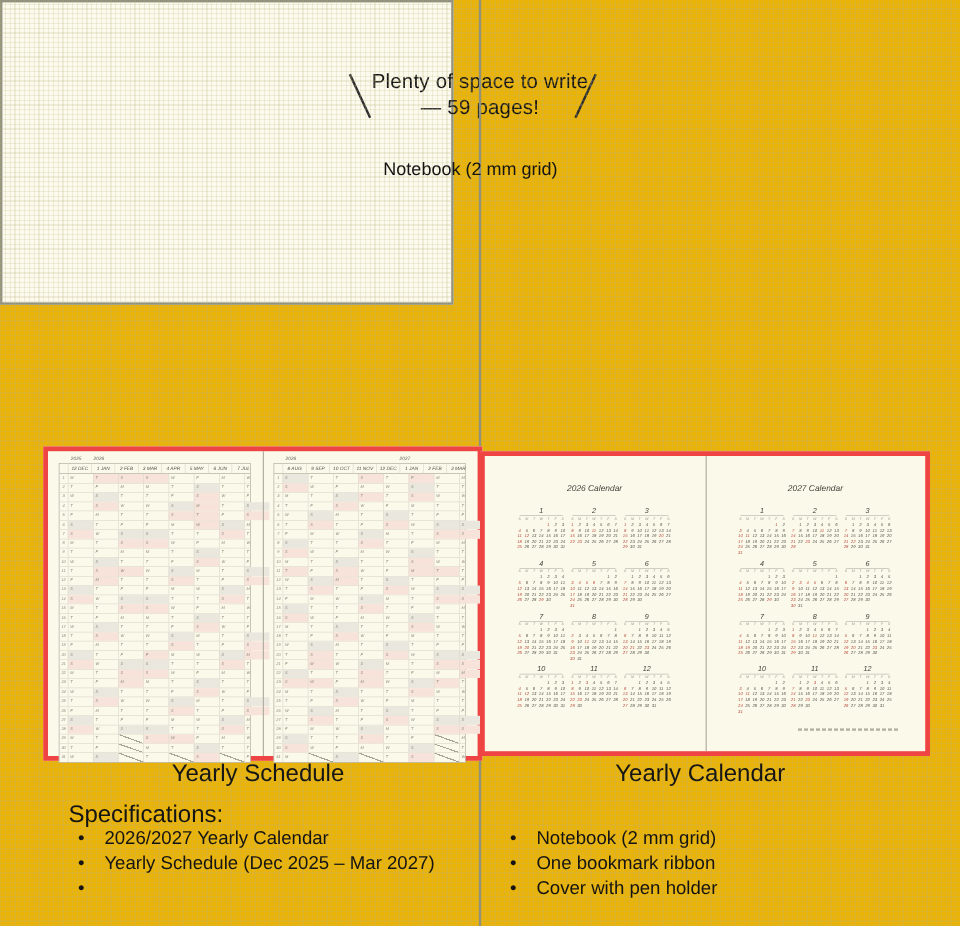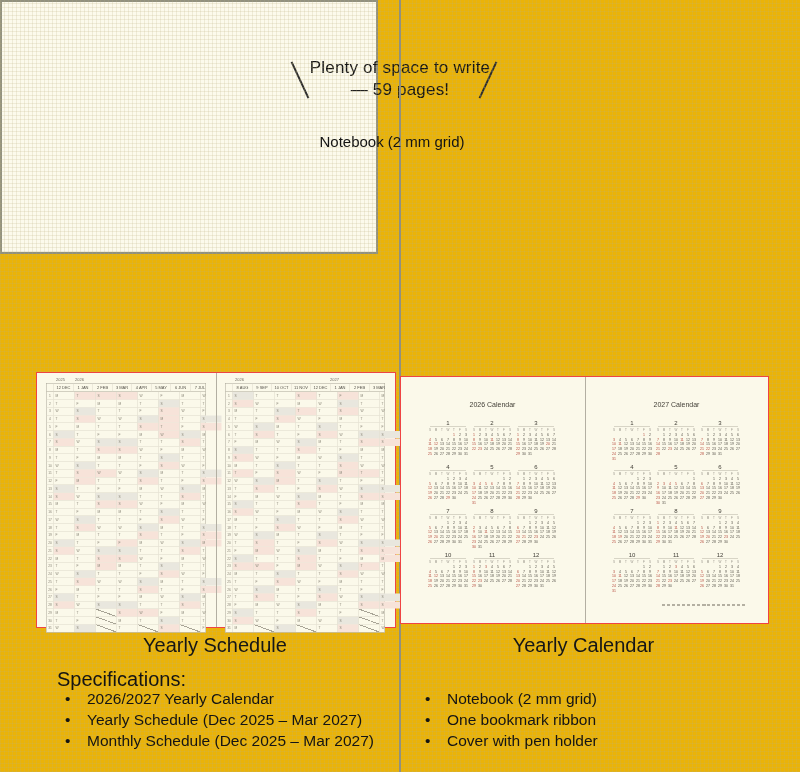--- a/index.html
+++ b/index.html
@@ -9,21 +9,21 @@
   
   .callout-line{position:absolute;left:0;width:800px;text-align:center;
                 font-size:17px;font-weight:500;letter-spacing:.2px;color:#141414;}
   .callout-slash{position:absolute;width:0;height:40px;border-left:2px solid #2d2d2d;}
   .slash-left{left:299px;top:60px;transform:rotate(-25deg);}
   .slash-right{left:487px;top:60px;transform:rotate(25deg);}
   .notebook-label{position:absolute;left:205px;top:133px;width:374px;text-align:center;
                   font-size:15px;font-weight:500;color:#141414;z-index:9;}
 
   
-  .spread{position:absolute;background:#fbf9ea;border:1px solid #ef4444;}
+  .spread{position:absolute;background:#fbf9ea;border:4px solid #ef4444;font-style:italic;}
   .spread-divider{position:absolute;top:0;bottom:0;left:50%;width:1px;background:#b3afa2;}
 
   .notebook-spread{left:219px;top:161px;width:374px;height:250px;border:2px solid #91917f;
                    z-index:5;background:#fcfaec;}
   .nb-page{position:absolute;top:0;bottom:0;width:50%;
     background-image:
       repeating-linear-gradient(0deg, rgba(186,176,126,.20) 0 1px, transparent 1px 4px),
       repeating-linear-gradient(90deg, rgba(186,176,126,.20) 0 1px, transparent 1px 4px);}
   .nb-left{left:0;} .nb-right{right:0;}
   .nb-divider{position:absolute;top:0;bottom:0;left:50%;width:2px;margin-left:-1px;background:#91917f;}
@@ -1986,21 +1986,20 @@
     <div class="spec-item">
       <span class="bullet">•</span>
       <span>2026/2027 Yearly Calendar</span>
       </div>
     <div class="spec-item">
       <span class="bullet">•</span>
       <span>Yearly Schedule (Dec 2025 – Mar 2027)</span>
       </div>
     <div class="spec-item">
       <span class="bullet">•</span>
-      <span>Monthly Schedule (Dec 2025 – Mar 2027)</span>
       </div>
   </div>
   <div class="specs-col specs-col-right">
     <div class="spec-item">
       <span class="bullet">•</span>
       <span>Notebook (2 mm grid)</span>
       </div>
     <div class="spec-item">
       <span class="bullet">•</span>
       <span>One bookmark ribbon</span>

